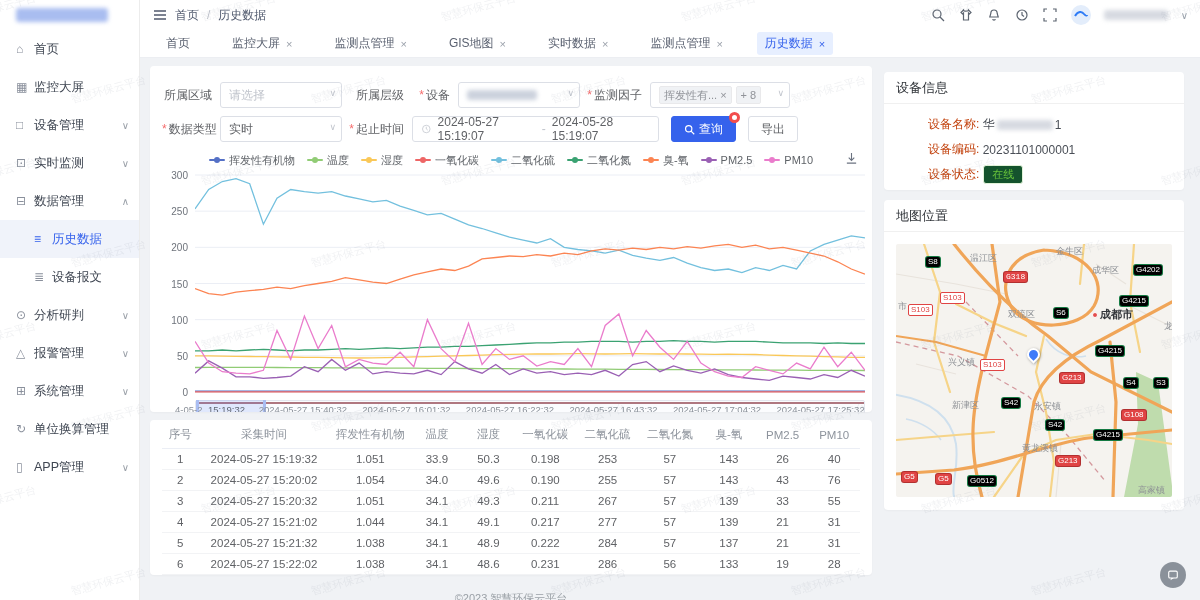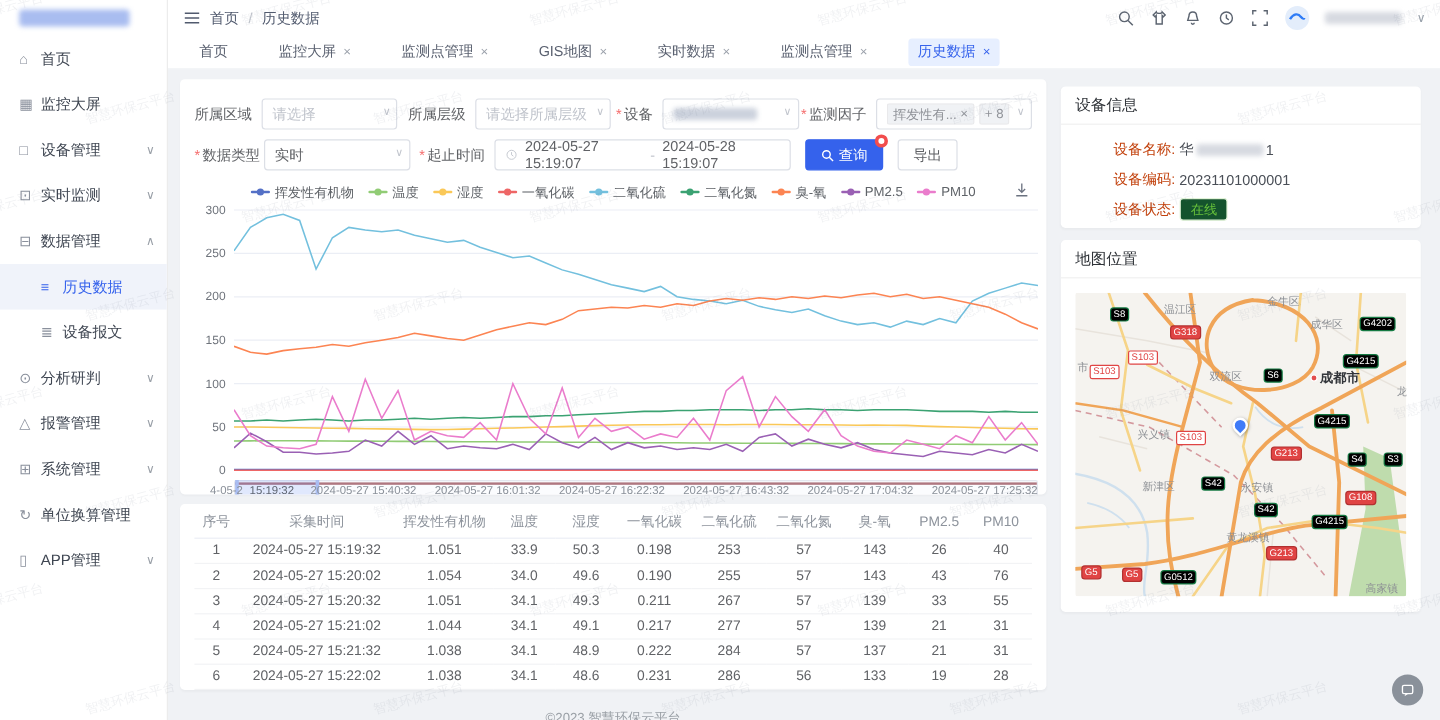--- a/index.html
+++ b/index.html
@@ -309,23 +309,20 @@
     <div class="main-col">
 
       <section class="card query-card">
 
         <div class="f-row">
           <span class="f-label" style="width:58px">所属区域</span>
           <div class="sel" style="width:122px">
             <span class="placeholder">请选择</span>
           </div>
           <span class="f-label" style="width:70px">所属层级</span>
-          <div class="sel" style="width:122px">
-            <span class="placeholder">请选择所属层级</span>
-          </div>
           <span class="f-label req" style="width:46px">设备</span>
           <div class="sel" style="width:122px">
             <span class="redact sel-blob"></span>
           </div>
           <span class="f-label req" style="width:70px">监测因子</span>
           <div class="sel" style="width:140px">
             <span class="tagbox">
               <span class="mtag">
                   <span>挥发性有...</span>
                   <span>×</span>
@@ -652,21 +649,21 @@
               <span class="mlabel" style="left: 126px; top: 198px;">黄龙溪镇</span>
               <span class="mlabel" style="left: 242px; top: 240px;">高家镇</span>
               <span class="mlabel" style="left: 268px; top: 76px;">龙</span>
               <span class="mlabel" style="left: 2px; top: 56px;">市</span>
               <span class="mcity" style="left: 196px; top: 63px;">
                 <i></i>
                 <span>成都市</span>
               </span>
               <span class="mb g" style="left: 30px; top: 13px;">S8</span>
               <span class="mb g" style="left: 238px; top: 21px;">G4202</span>
-              <span class="mb r" style="left: 80px; top: 28px;">G318</span>
+              <span class="mb r" style="left: 108px; top: 28px; font-family: Liberation Mono, monospace;">G318</span>
               <span class="mb w" style="left: 44px; top: 48px;">S103</span>
               <span class="mb w" style="left: 12px; top: 60px;">S103</span>
               <span class="mb g" style="left: 158px; top: 64px;">S6</span>
               <span class="mb g" style="left: 224px; top: 52px;">G4215</span>
               <span class="mb w" style="left: 84px; top: 115px;">S103</span>
               <span class="mb g" style="left: 200px; top: 102px;">G4215</span>
               <span class="mb r" style="left: 164px; top: 129px;">G213</span>
               <span class="mb g" style="left: 228px; top: 134px;">S4</span>
               <span class="mb g" style="left: 258px; top: 134px;">S3</span>
               <span class="mb g" style="left: 106px; top: 154px;">S42</span>

